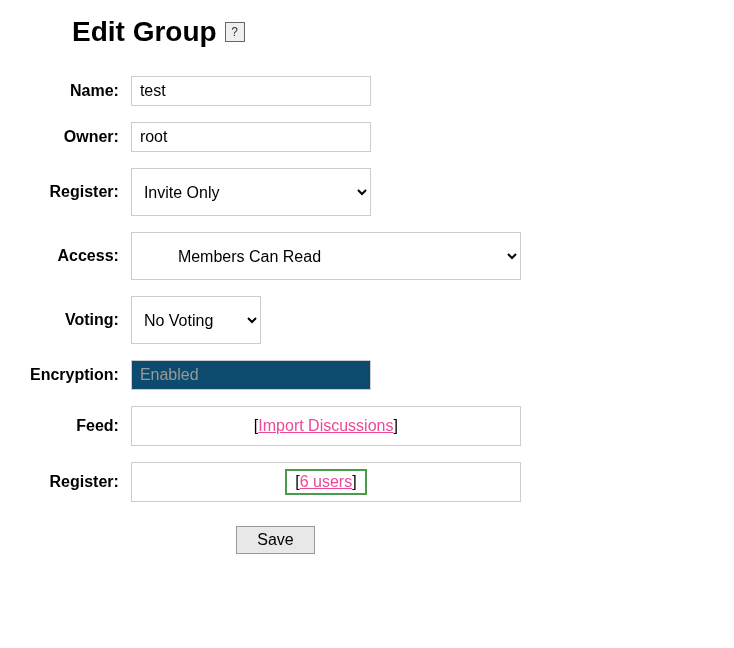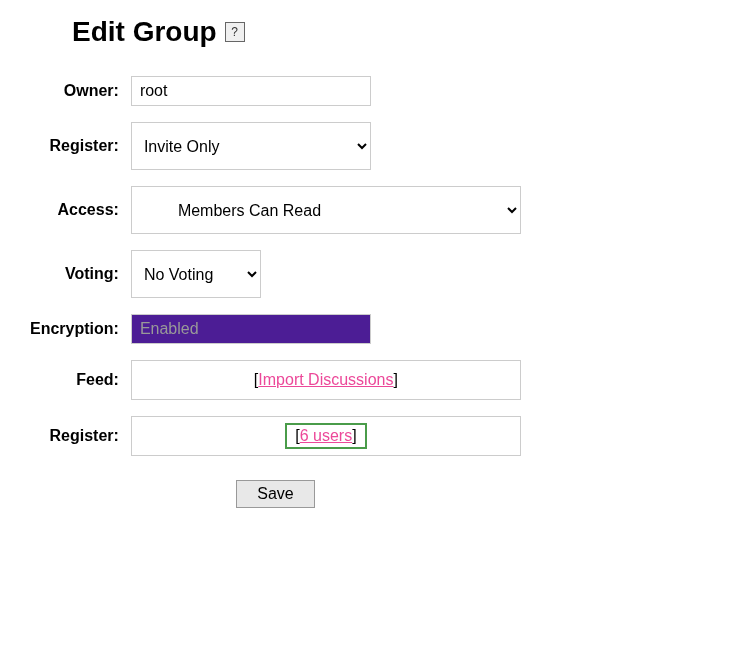--- a/index.html
+++ b/index.html
@@ -73,21 +73,21 @@
     input[type="text"] {
       border: 1px solid #ccc;
       padding: 4px 8px;
       font-size: 16px;
       width: 240px;
       height: 30px;
       background: #fff;
     }
 
     input[type="text"].disabled-input {
-      background: #4c1d95;
+      background: #0c4a6e;
       color: #999;
       border: 1px solid #ccc;
     }
 
     select {
       border: 1px solid #ccc;
       padding: 4px 8px;
       font-size: 16px;
       height: 48px;
       background: #fff;
@@ -159,20 +159,26 @@
 <body>
 
 <div class="page-title">
   <h1>Edit Group</h1>
   <span class="help-icon">?</span>
 </div>
 
 <table class="form-table">
   <tbody>
 
+    <tr>
+      <td class="label-cell">Name:</td>
+      <td class="field-cell">
+        <input type="text" value="test" style="">
+      </td>
+    </tr>
 
     <tr>
       <td class="label-cell">Owner:</td>
       <td class="field-cell">
         <input type="text" value="root" style="">
       </td>
     </tr>
 
     <tr>
       <td class="label-cell">Register:</td>

